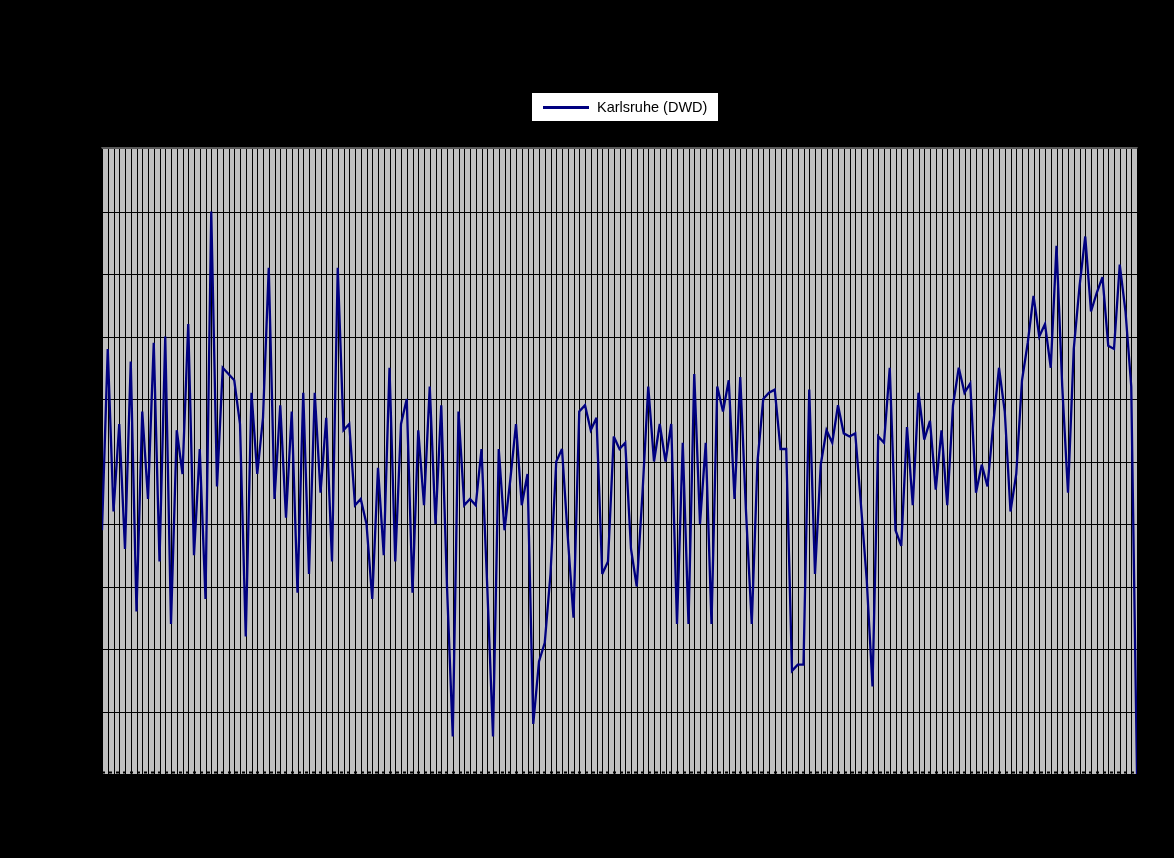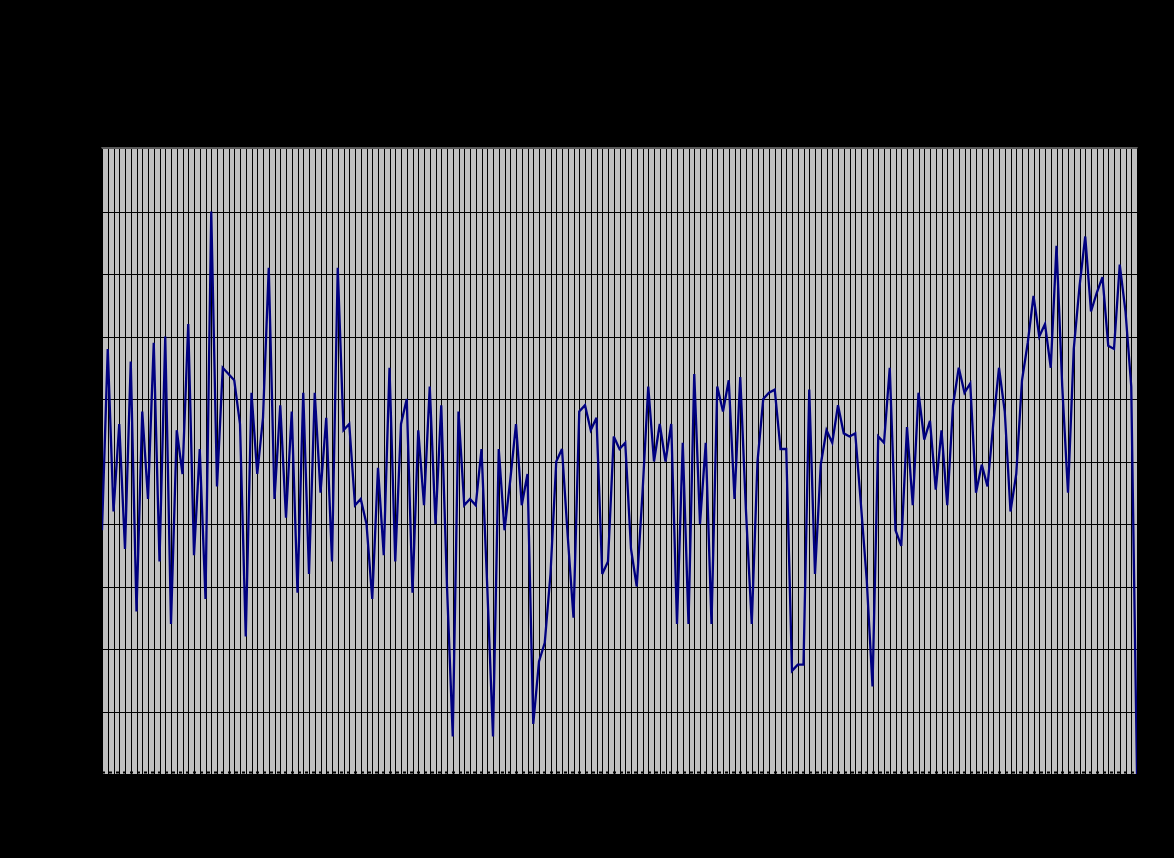--- a/index.html
+++ b/index.html
@@ -55,20 +55,24 @@
     border-right: 1px solid #000000;
     box-sizing: content-box;
   }
   svg { display: block; }
 </style>
 </head>
 <body>
 
 <div class="canvas">
 
+  <div class="legend-box" style="background: rgb(255, 255, 255);">
+    <div class="legend-line" style="background: rgb(0, 0, 128);"></div>
+    <div class="legend-label">Karlsruhe (DWD)</div>
+  </div>
 
   <div class="plot-area" style="background: rgb(192, 192, 192);">
     <svg id="chart-svg" width="1035" height="625" viewBox="0 0 1035 625">
         <g stroke="#000000" stroke-width="1" shape-rendering="crispEdges">
           <line x1="0.5" y1="0" x2="0.5" y2="625"></line>
           <line x1="6.5" y1="0" x2="6.5" y2="625"></line>
           <line x1="12.5" y1="0" x2="12.5" y2="625"></line>
           <line x1="17.5" y1="0" x2="17.5" y2="625"></line>
           <line x1="23.5" y1="0" x2="23.5" y2="625"></line>
           <line x1="29.5" y1="0" x2="29.5" y2="625"></line>

